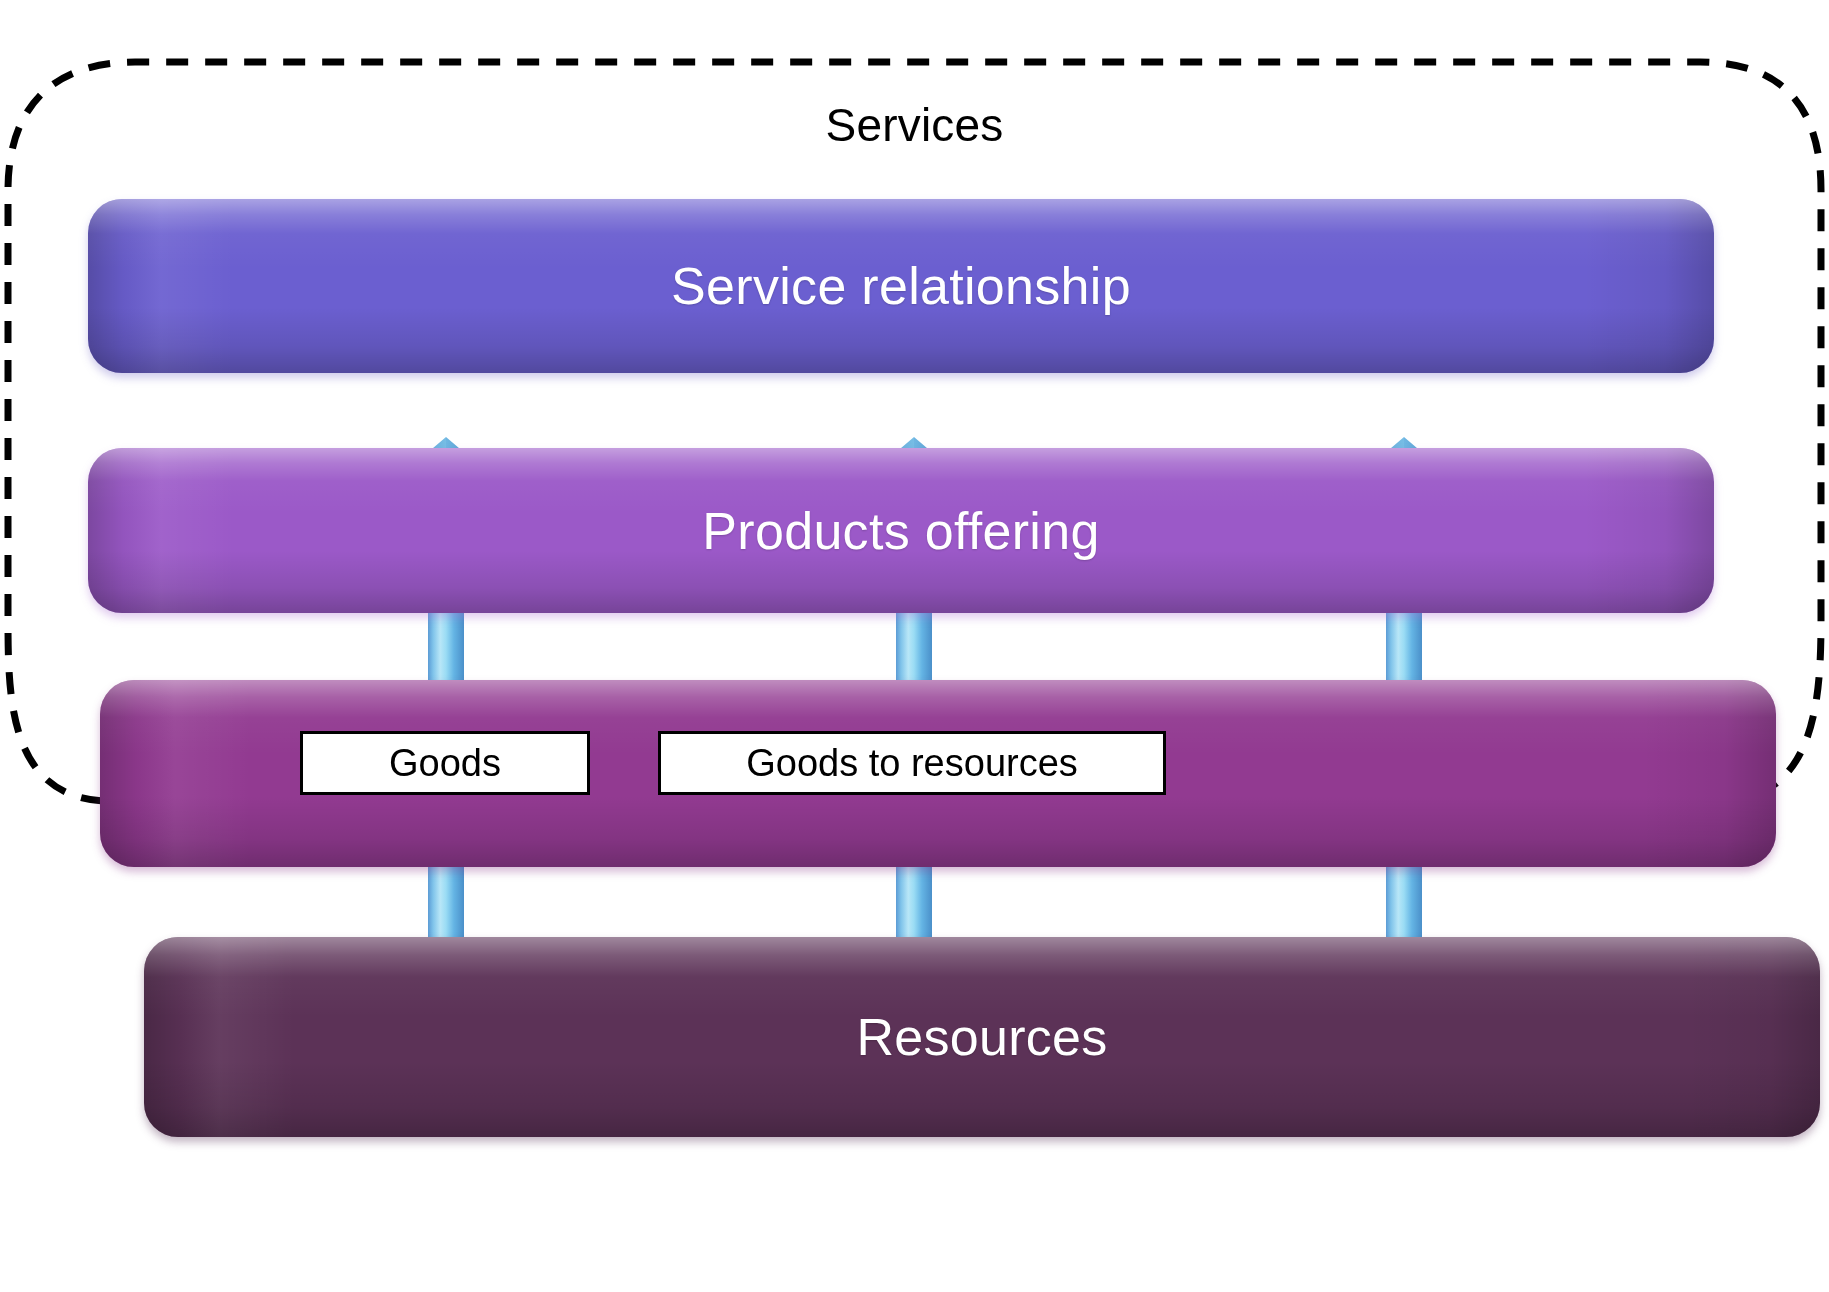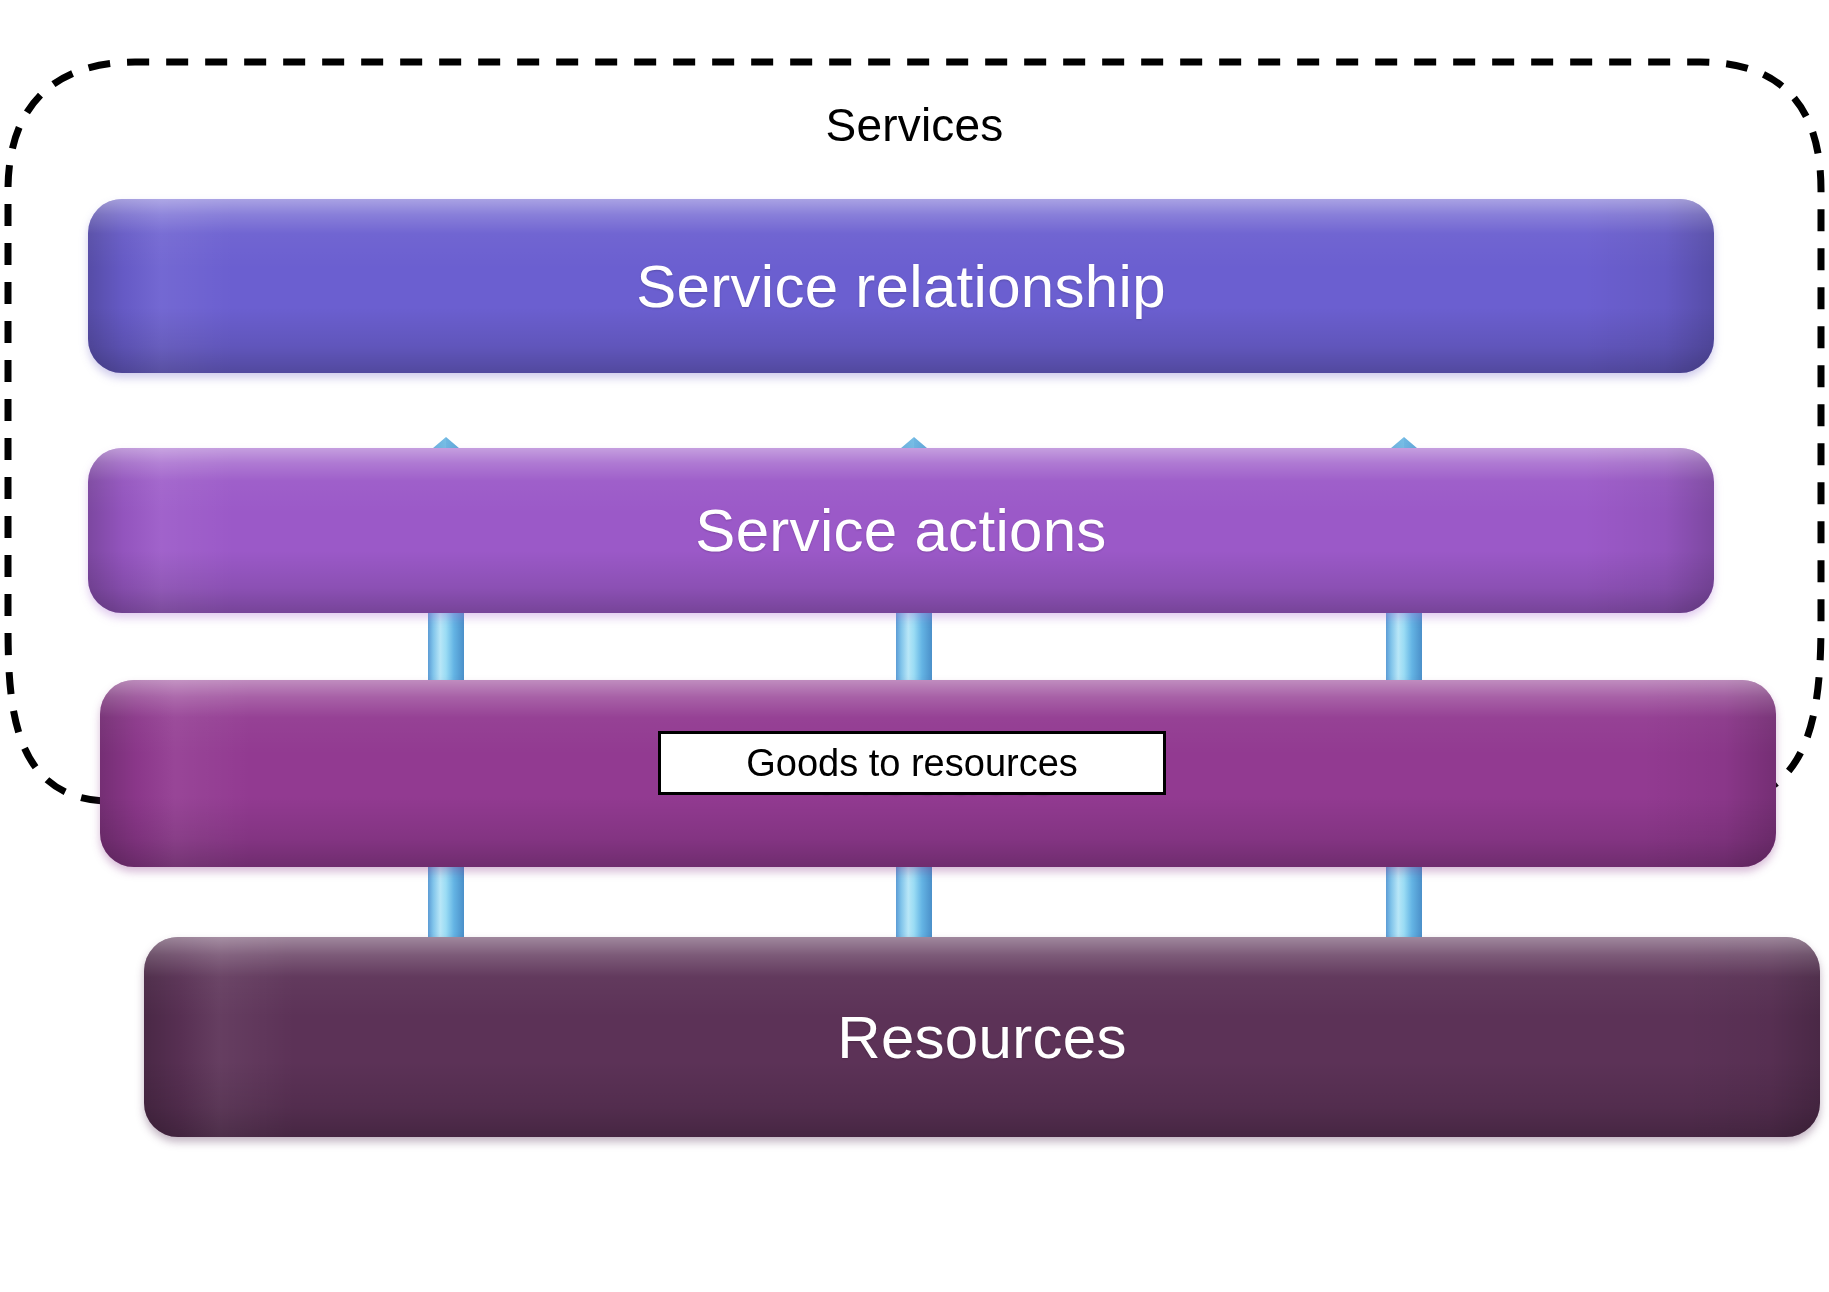--- a/index.html
+++ b/index.html
@@ -62,21 +62,21 @@
     display: flex;
     align-items: center;
     justify-content: center;
     color: #ffffff;
     text-shadow: 0 1px 2px rgba(0,0,0,0.18);
     box-sizing: border-box;
   }
   .band .band-label {
     position: relative;
     z-index: 3;
-    font-size: 60px;
+    font-size: 52px;
     letter-spacing: 0.3px;
   }
   
   .band::before {
     content: "";
     position: absolute;
     left: 0; right: 0; top: 0; bottom: 0;
     border-radius: 34px;
     background: linear-gradient(to bottom,
         rgba(255,255,255,0.42) 0%,
@@ -221,30 +221,33 @@
       <polygon points="47,0 0,40 29,40 29,62 47,62" fill="url(#ahL3)"></polygon>
       <polygon points="47,0 94,40 65,40 65,62 47,62" fill="url(#ahR3)"></polygon>
     </svg>
   </div>
 
   <div class="band" id="band-service-relationship" style="z-index:5;">
     <span class="band-label">Service relationship</span>
   </div>
 
   <div class="band" id="band-service-offering" style="z-index:5;">
-    <span class="band-label">Service actions</span>
+    <span class="band-label">Products offering</span>
   </div>
 
   <div class="band" id="band-products" style="z-index:5;">
     <span class="band-label">Products</span>
   </div>
 
   <div class="band" id="band-resources" style="z-index:5;margin-left:44px;">
     <span class="band-label">Resources</span>
   </div>
 
+  <div class="pill-label" id="label-goods">
+    <span>Goods</span>
+  </div>
 
   <div class="pill-label" id="label-access">
     <span>Goods to resources</span>
   </div>
 
 
 </div>
 
 </body></html>

